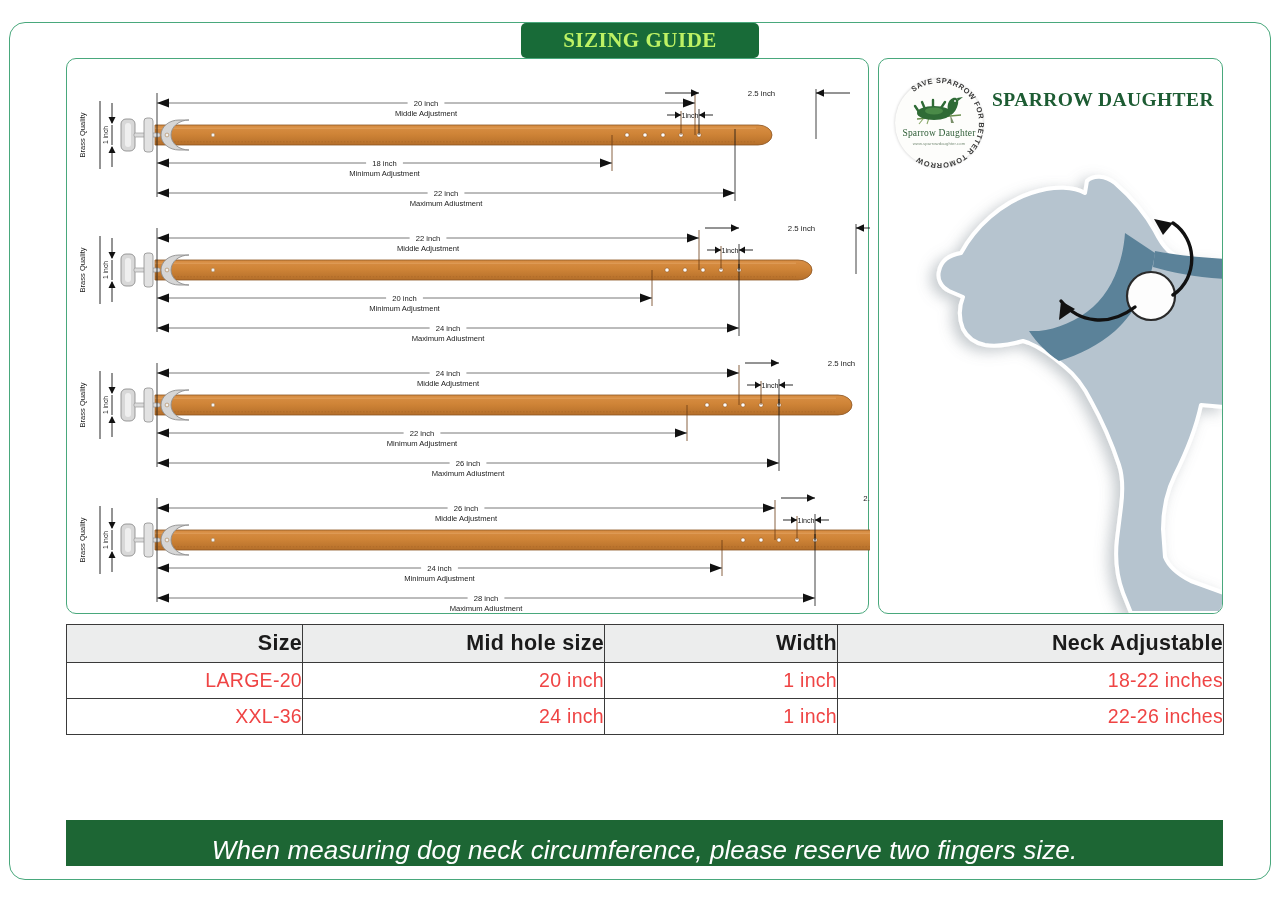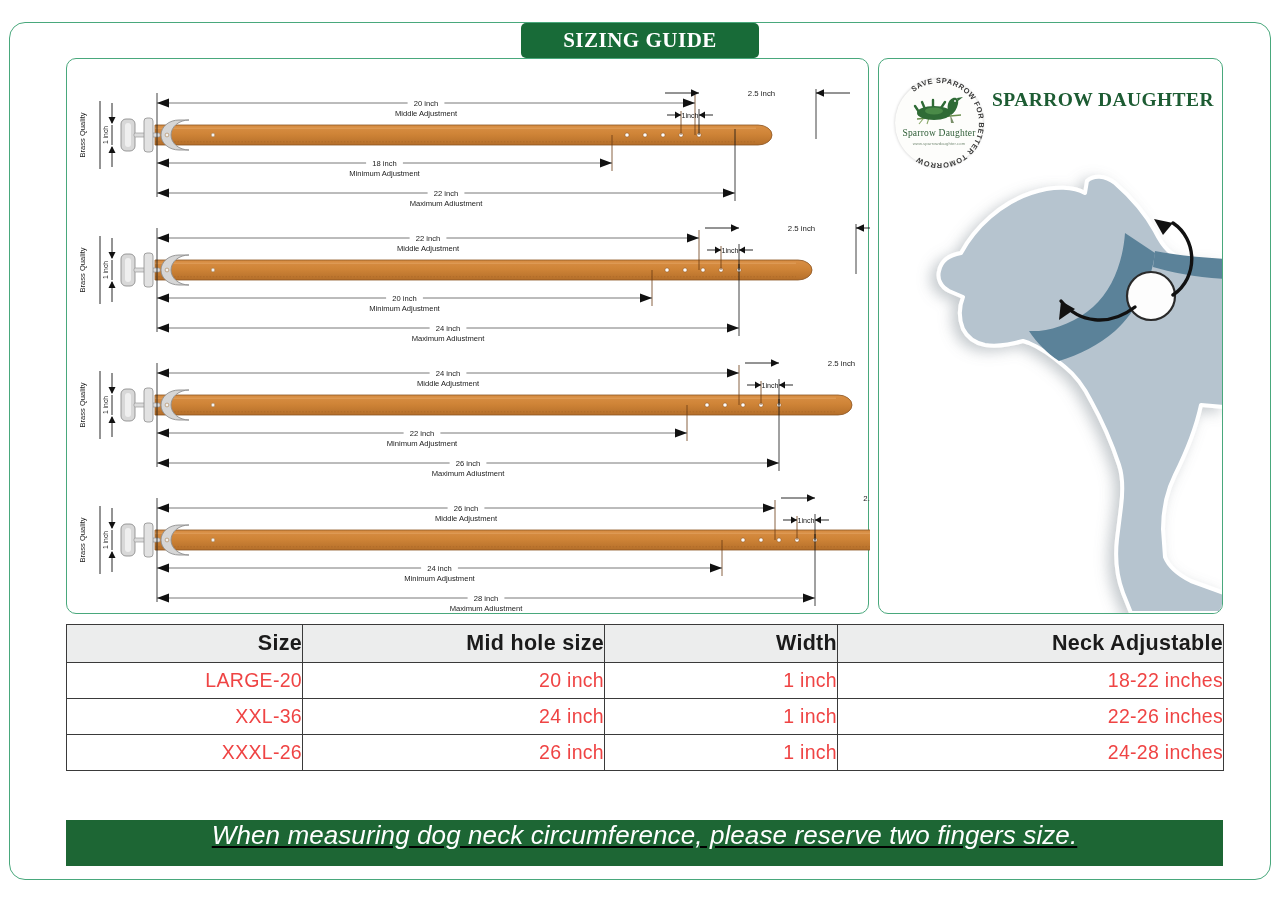--- a/index.html
+++ b/index.html
@@ -23,21 +23,21 @@
   #title-ribbon{
     position:absolute; left:521px; top:23px;
     width:238px; height:35px;
     background:#186b38;
     border-radius:5px;
     display:flex; align-items:center; justify-content:center;
     z-index:6;
   }
   #title-ribbon .txt{
     font-family:"Liberation Serif", serif;
-    font-weight:bold; font-size:21px; color:#ffffff;
+    font-weight:bold; font-size:21px; color:#bef264;
     letter-spacing:.5px;
   }
 
   
   .panel{
     position:absolute;
     border:1.4px solid #49a87c;
     border-radius:10px;
     background:#ffffff;
   }
@@ -108,21 +108,21 @@
   #size-table col.c1{ width:236px; }
   #size-table col.c2{ width:302px; }
   #size-table col.c3{ width:233px; }
   #size-table col.c4{ width:386px; }
 
   
   #footer-banner{
     position:absolute; left:66px; top:820px;
     width:1157px; height:46px;
     background:#1d6634;
-    display:flex; align-items:flex-start; justify-content:center;text-decoration:underline;
+    display:flex; align-items:flex-end; justify-content:center;
   }
   #footer-banner .txt{
     color:#ffffff;
     font-family:"Liberation Sans", sans-serif;
     font-style:italic;
     font-size:26px;
     letter-spacing:.1px;
   }
 </style>
 </head>
@@ -523,24 +523,18 @@
         <td>20 inch</td>
         <td>1 inch</td>
         <td>18-22 inches</td>
       </tr>
       <tr>
         <td>XXL-36</td>
         <td>24 inch</td>
         <td>1 inch</td>
         <td>22-26 inches</td>
       </tr>
-      <tr>
-        <td>XXXL-26</td>
-        <td>26 inch</td>
-        <td>1 inch</td>
-        <td>24-28 inches</td>
-      </tr>
     </tbody>
 </table>
 
 <div id="footer-banner">
   <span class="txt">When measuring dog neck circumference, please reserve two fingers size.</span>
 </div>
 
 </body></html>

